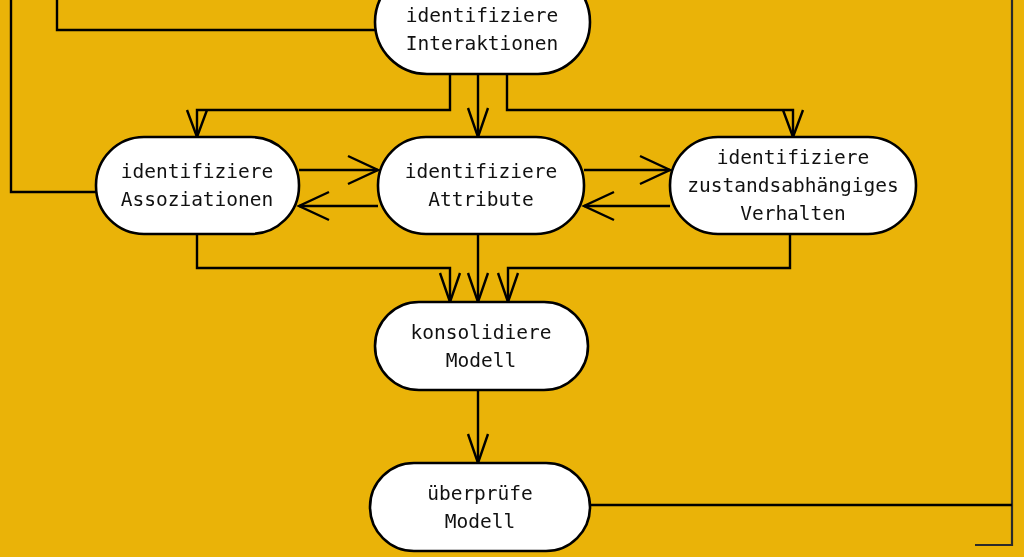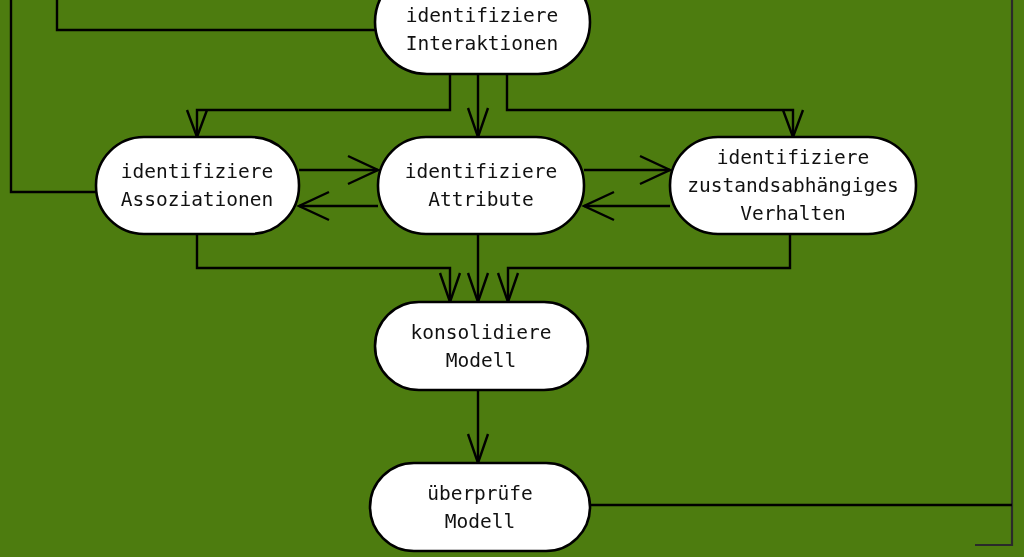--- a/index.html
+++ b/index.html
@@ -4,21 +4,21 @@
 <style>
   html, body {
     margin: 0;
     padding: 0;
     background: #ffffff;
   }
   #canvas {
     position: relative;
     width: 1024px;
     height: 557px;
-    background: #4d7c0f;
+    background: #eab308;
     overflow: hidden;
     font-family: "DejaVu Sans Mono", "Liberation Mono", monospace;
   }
   #diagram-svg {
     position: absolute;
     left: 0;
     top: 0;
     width: 1024px;
     height: 557px;
   }

